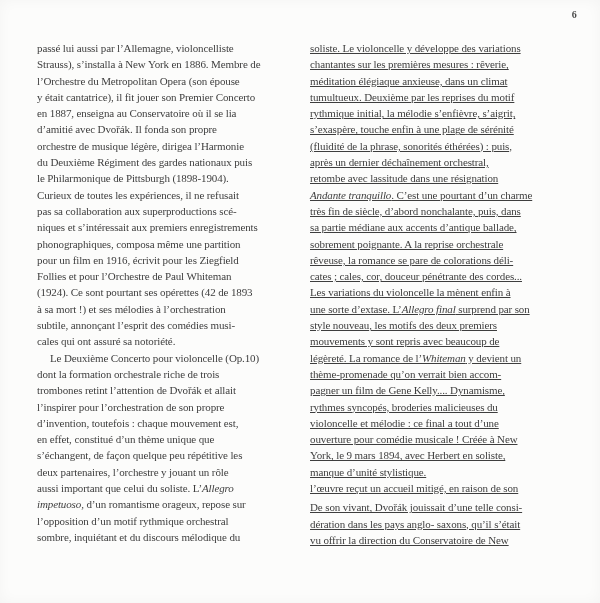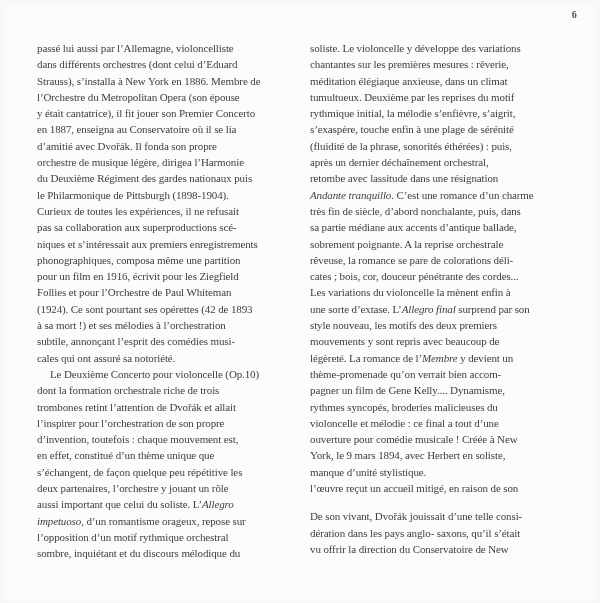--- a/index.html
+++ b/index.html
@@ -29,36 +29,35 @@
   }
   .column {
     position: absolute;
     top: 40px;
     color: var(--text, #3e3e3e);
     font-size: 11px;
     line-height: 16.3px;
     letter-spacing: -0.12px;
   }
   .column-left  { left: 37px;  width: 264px; }
-  .column-right { left: 310px; width: 268px; }
+  .column-right { left: 310px; width: 268px; text-decoration: underline; }
   .para { margin: 0; }
-  .para.gap { margin-top: 12px; }
+  .para.gap { margin-top: 3px; }
   .para.indent .line:first-child { padding-left: 13px; }
   .line { white-space: nowrap; }
   .it { font-style: italic; }
 </style>
 </head>
 <body>
 
 <div class="page">
   <div class="page-number">6</div>
   <div class="column column-left">
       <div class="para">
         <div class="line"><span>passé lui aussi par l’Allemagne, violoncelliste</span></div>
-        <div class="line"><span>dans différents orchestres (dont celui d’Eduard</span></div>
         <div class="line"><span>Strauss), s’installa à New York en 1886. Membre de</span></div>
         <div class="line"><span>l’Orchestre du Metropolitan Opera (son épouse</span></div>
         <div class="line"><span>y était cantatrice), il fit jouer son Premier Concerto</span></div>
         <div class="line"><span>en 1887, enseigna au Conservatoire où il se lia</span></div>
         <div class="line"><span>d’amitié avec Dvořák. Il fonda son propre</span></div>
         <div class="line"><span>orchestre de musique légère, dirigea l’Harmonie</span></div>
         <div class="line"><span>du Deuxième Régiment des gardes nationaux puis</span></div>
         <div class="line"><span>le Philarmonique de Pittsburgh (1898-1904).</span></div>
         <div class="line"><span>Curieux de toutes les expériences, il ne refusait</span></div>
         <div class="line"><span>pas sa collaboration aux superproductions scé-</span></div>
@@ -90,31 +89,31 @@
       <div class="para">
         <div class="line"><span>soliste. Le violoncelle y développe des variations</span></div>
         <div class="line"><span>chantantes sur les premières mesures : rêverie,</span></div>
         <div class="line"><span>méditation élégiaque anxieuse, dans un climat</span></div>
         <div class="line"><span>tumultueux. Deuxième par les reprises du motif</span></div>
         <div class="line"><span>rythmique initial, la mélodie s’enfièvre, s’aigrit,</span></div>
         <div class="line"><span>s’exaspère, touche enfin à une plage de sérénité</span></div>
         <div class="line"><span>(fluidité de la phrase, sonorités éthérées) : puis,</span></div>
         <div class="line"><span>après un dernier déchaînement orchestral,</span></div>
         <div class="line"><span>retombe avec lassitude dans une résignation</span></div>
-        <div class="line"><span class="it">Andante tranquillo</span><span>. C’est une romance d’un charme</span></div>
+        <div class="line"><span class="it">Andante tranquillo</span><span>. C’est une pourtant d’un charme</span></div>
         <div class="line"><span>très fin de siècle, d’abord nonchalante, puis, dans</span></div>
         <div class="line"><span>sa partie médiane aux accents d’antique ballade,</span></div>
         <div class="line"><span>sobrement poignante. A la reprise orchestrale</span></div>
         <div class="line"><span>rêveuse, la romance se pare de colorations déli-</span></div>
-        <div class="line"><span>cates ; bois, cor, douceur pénétrante des cordes...</span></div>
+        <div class="line"><span>cates ; cales, cor, douceur pénétrante des cordes...</span></div>
         <div class="line"><span>Les variations du violoncelle la mènent enfin à</span></div>
         <div class="line"><span>une sorte d’extase. L’</span><span class="it">Allegro final</span><span> surprend par son</span></div>
         <div class="line"><span>style nouveau, les motifs des deux premiers</span></div>
         <div class="line"><span>mouvements y sont repris avec beaucoup de</span></div>
-        <div class="line"><span>légèreté. La romance de l’</span><span class="it">Membre</span><span> y devient un</span></div>
+        <div class="line"><span>légèreté. La romance de l’</span><span class="it">Whiteman</span><span> y devient un</span></div>
         <div class="line"><span>thème-promenade qu’on verrait bien accom-</span></div>
         <div class="line"><span>pagner un film de Gene Kelly.... Dynamisme,</span></div>
         <div class="line"><span>rythmes syncopés, broderies malicieuses du</span></div>
         <div class="line"><span>violoncelle et mélodie : ce final a tout d’une</span></div>
         <div class="line"><span>ouverture pour comédie musicale ! Créée à New</span></div>
         <div class="line"><span>York, le 9 mars 1894, avec Herbert en soliste,</span></div>
         <div class="line"><span>manque d’unité stylistique.</span></div>
         <div class="line"><span>l’œuvre reçut un accueil mitigé, en raison de son</span></div>
       </div>
       <div class="para gap">

